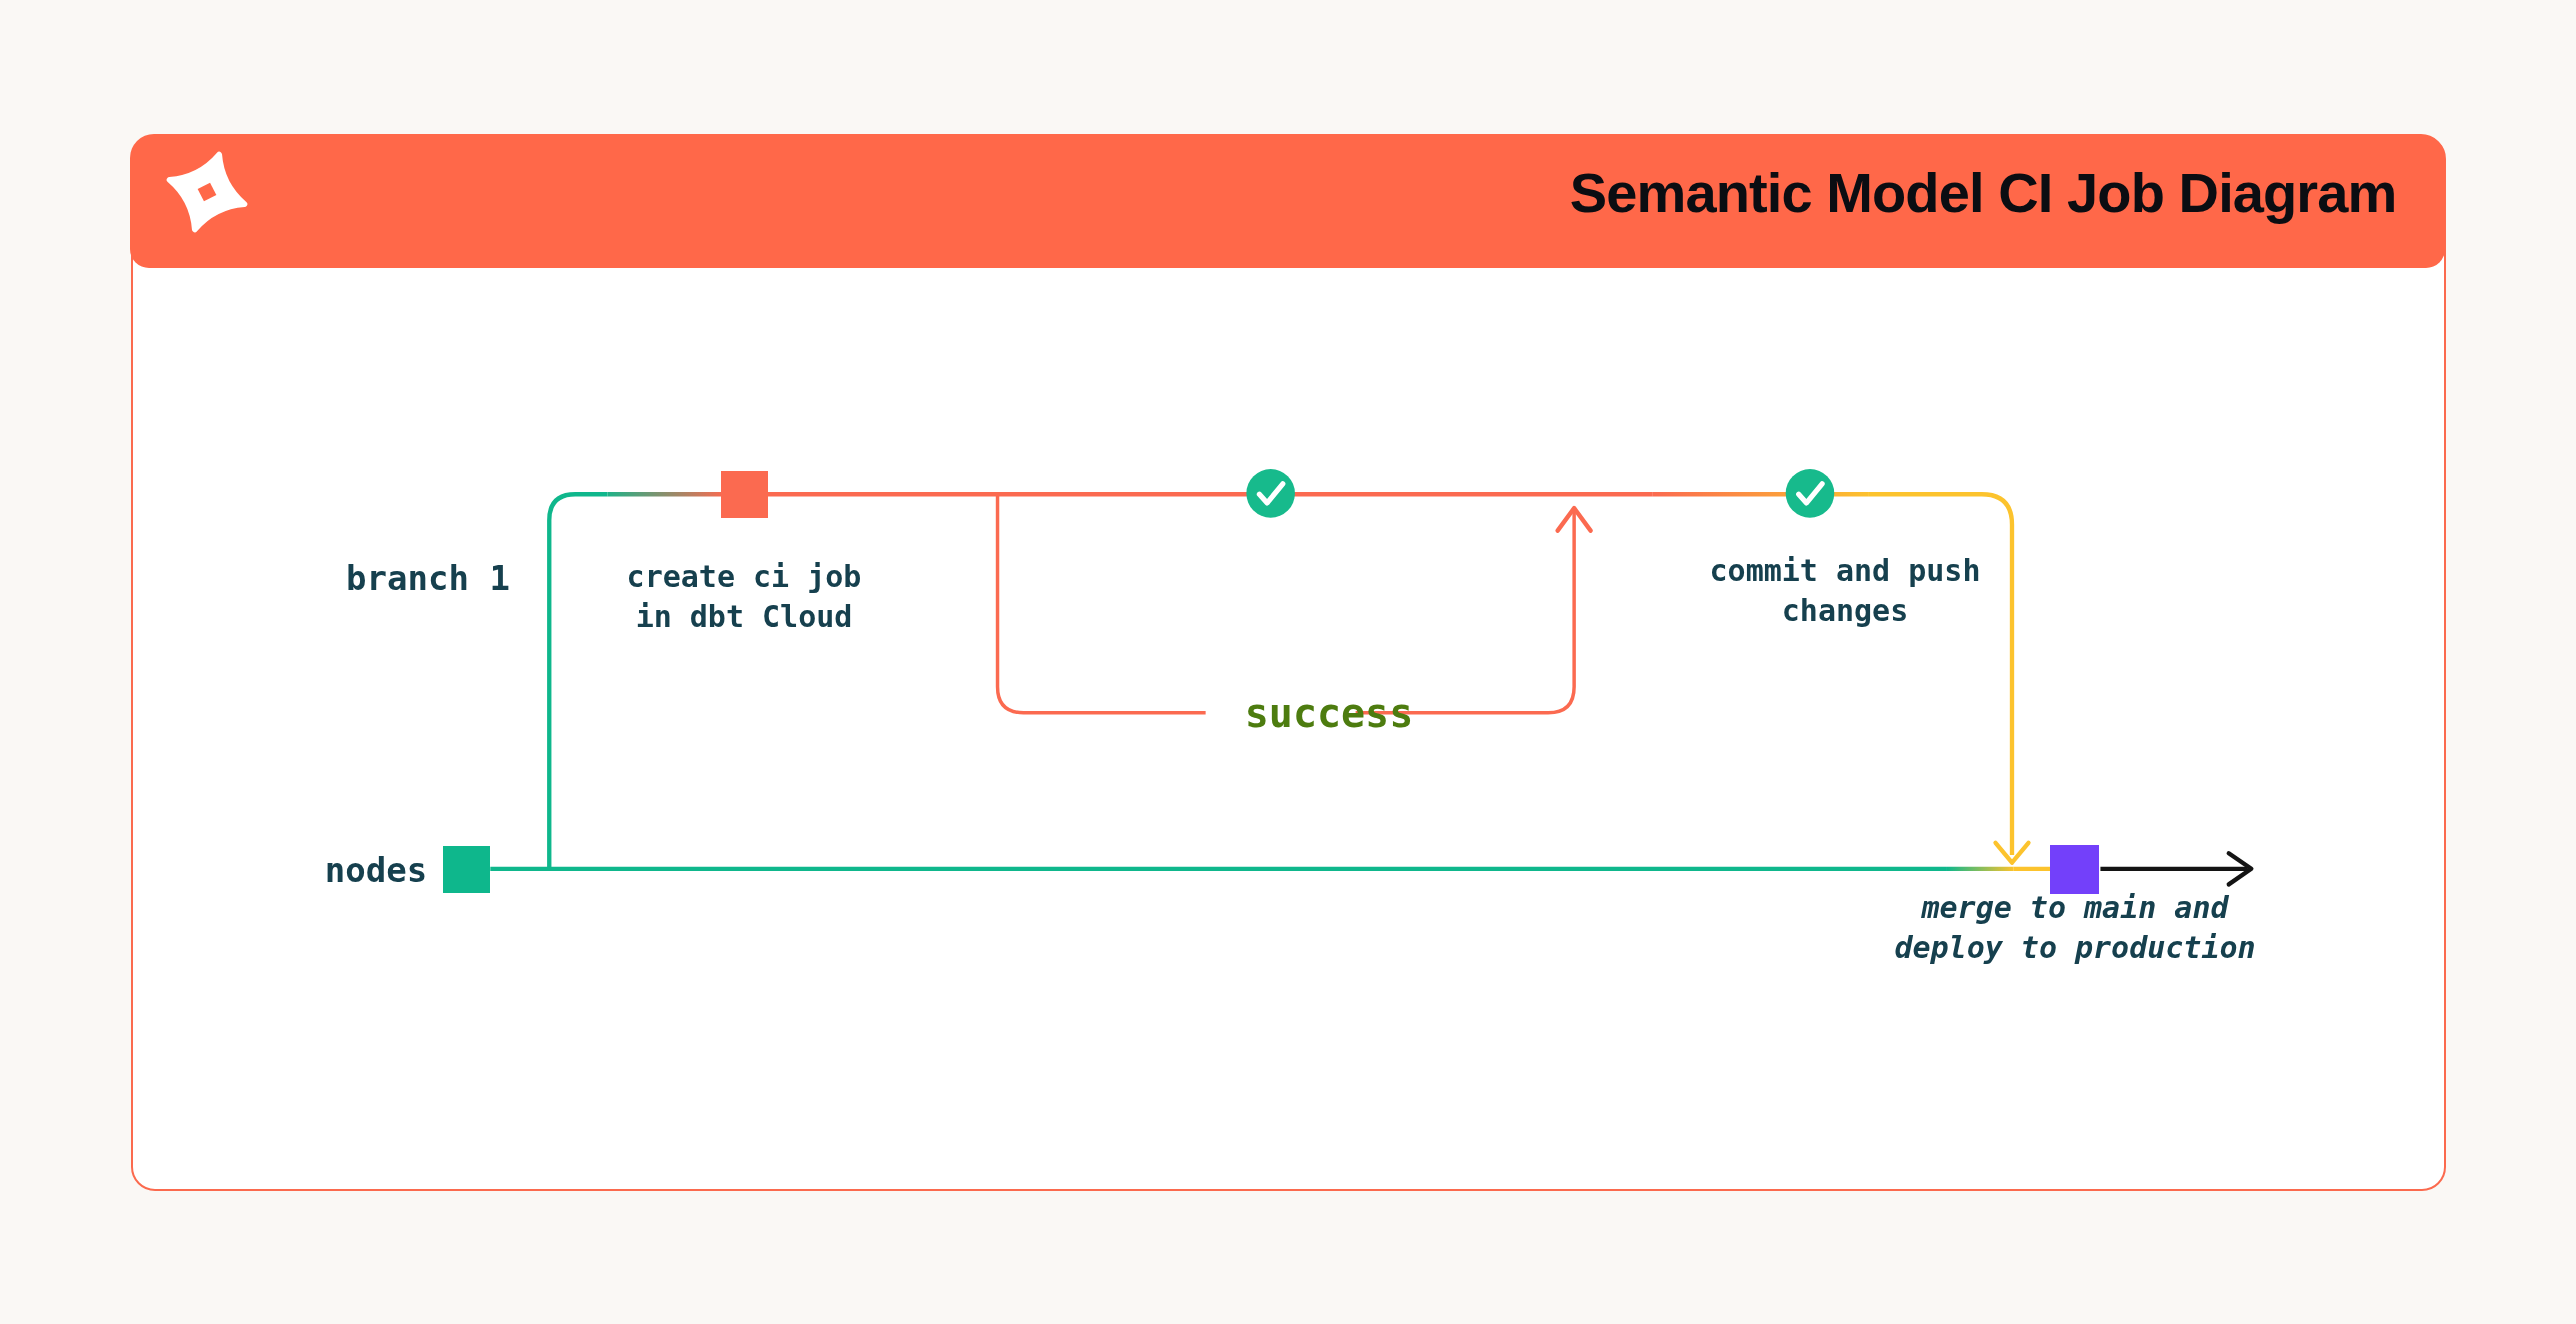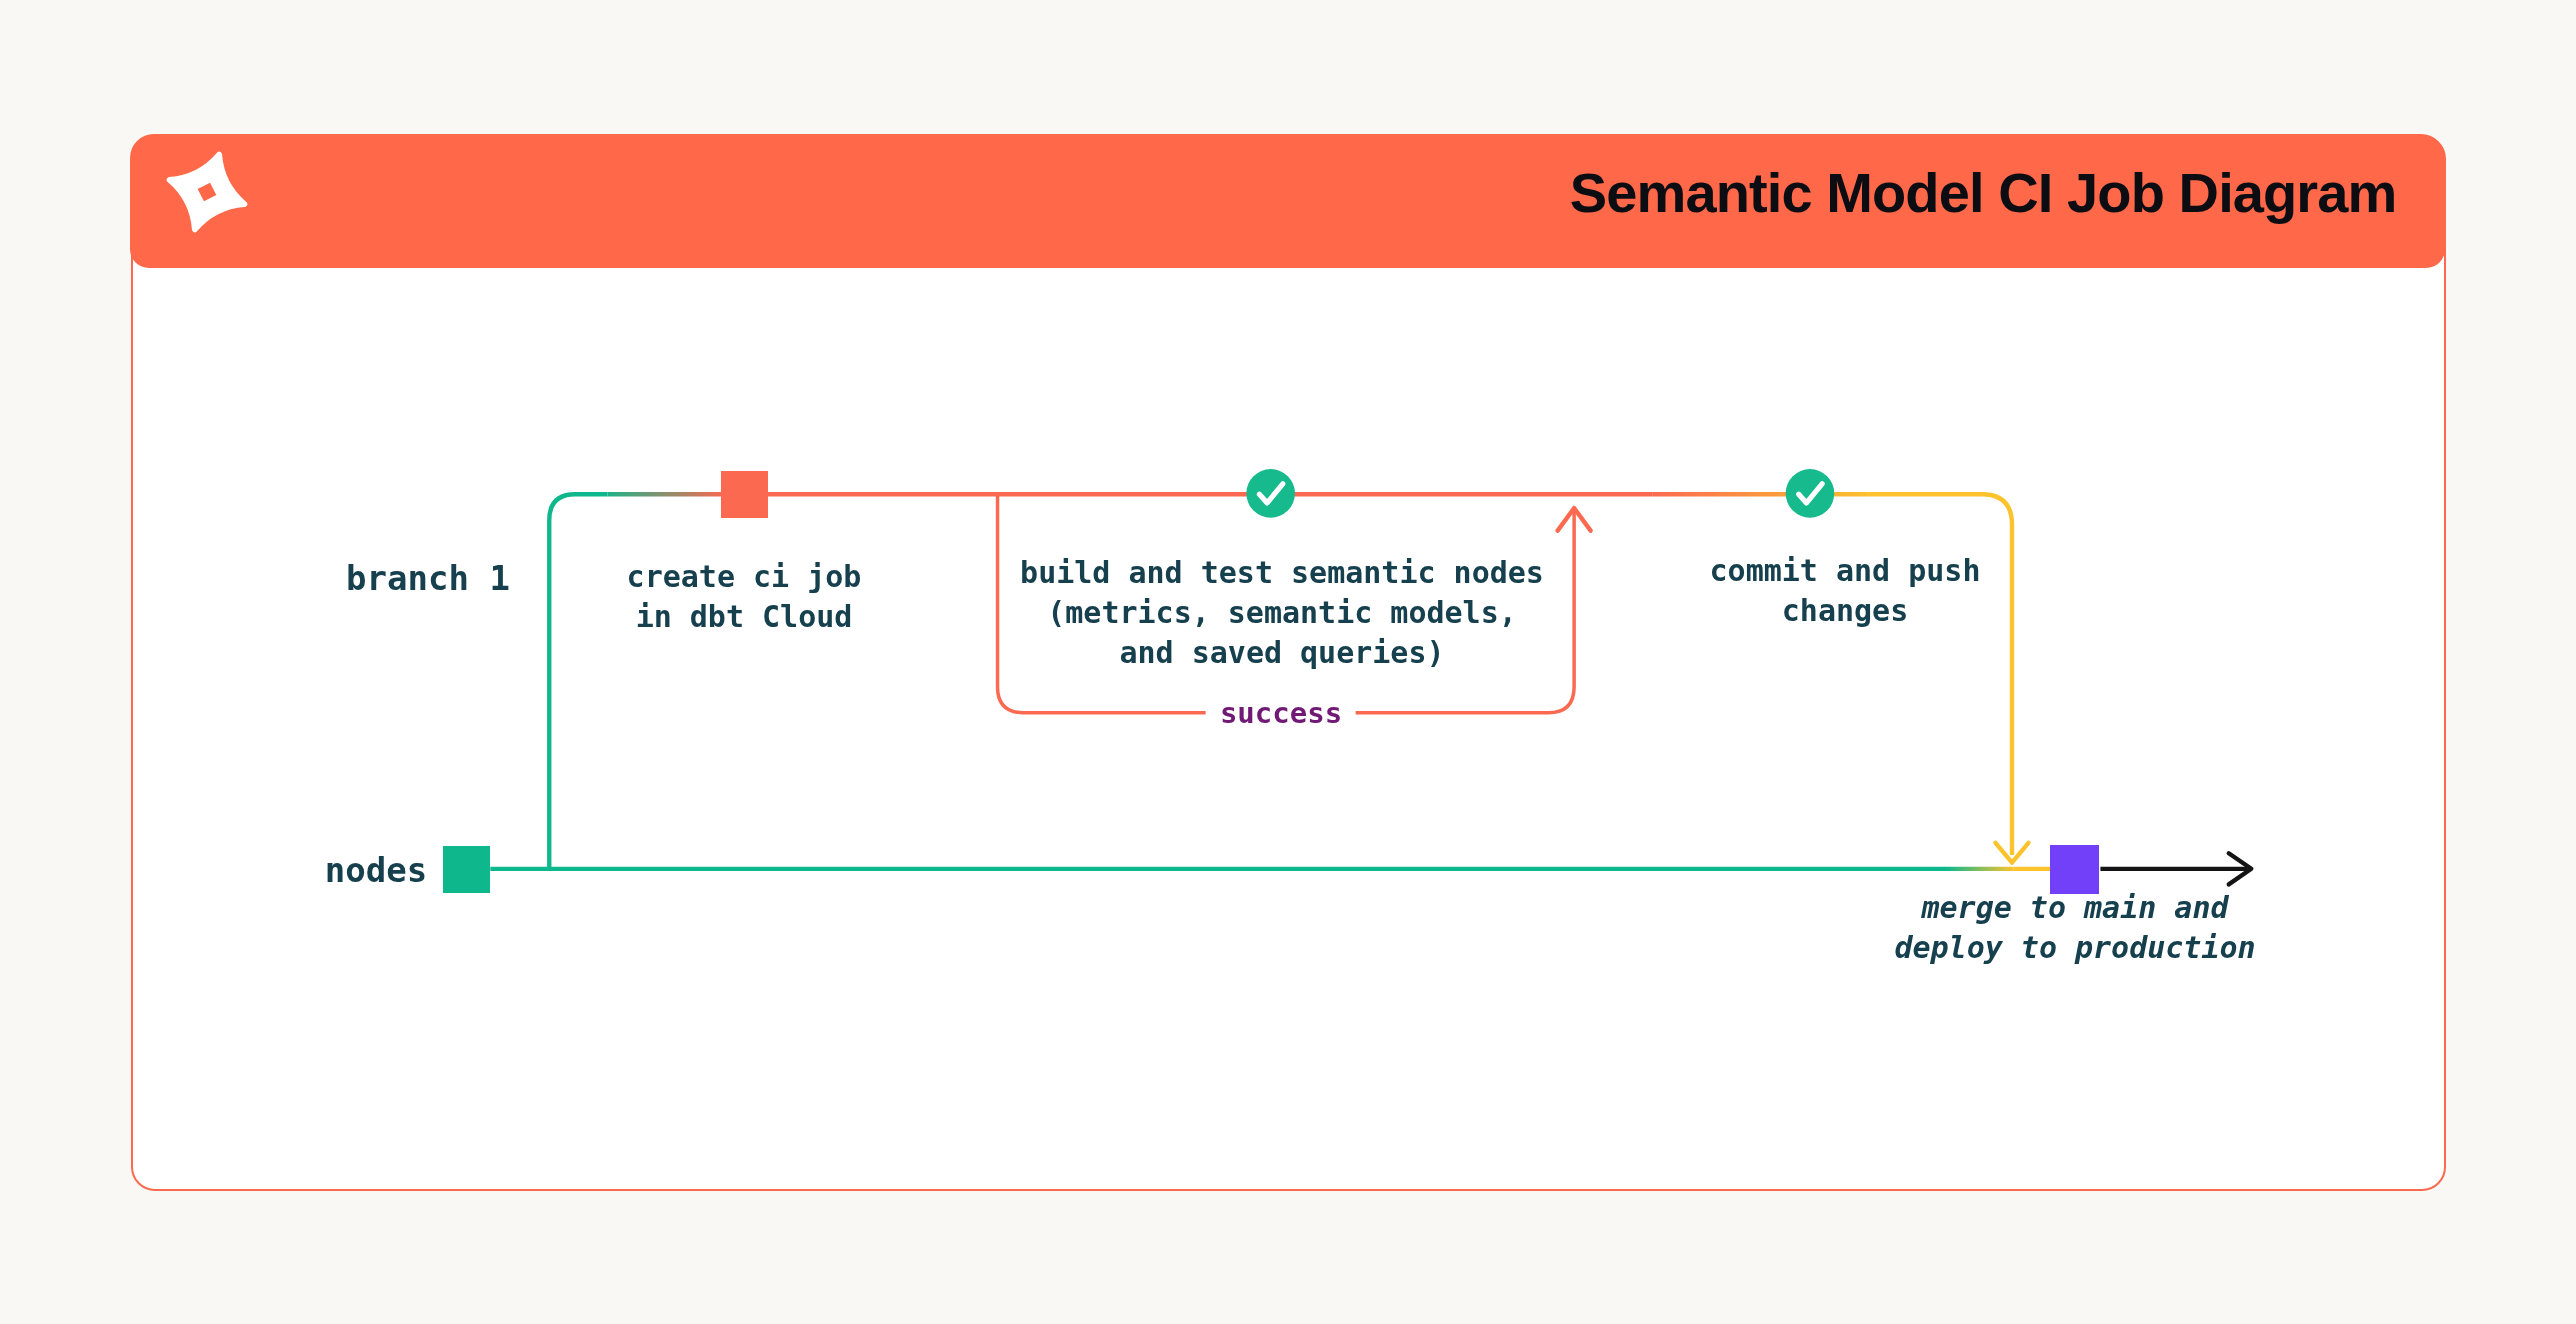--- a/index.html
+++ b/index.html
@@ -57,22 +57,23 @@
     position: absolute;
     color: #16404E;
     font-weight: bold;
     white-space: pre;
     text-align: center;
     transform: translateX(-50%);
   }
   .branch-lbl { font-size: 34px; line-height: 47px; }
   .node-lbl   { font-size: 30px; line-height: 40px; }
   .success-lbl{
-    font-size: 29px; line-height: 42px;
-    color: #701a75;
+    font-size: 40px; line-height: 42px;
+    color: #4d7c0f;
+    margin-left: 48px;
   }
 
   #lbl-branch1 { left: 428px;  top: 555px; }
   #lbl-main    { left: 376px;  top: 847px; }
   #lbl-node1   { left: 744px;  top: 557px; }
   #lbl-node2   { left: 1282px; top: 553px; }
   #lbl-node3   { left: 1813px; top: 551px; margin-left: 32px; }
   #lbl-merge   { left: 2075px; top: 888px; font-style: italic; }
   #lbl-success { left: 1281px; top: 692px; }
 </style>
@@ -140,23 +141,20 @@
 
   <div class="marker green"></div>
   <div class="marker orange"></div>
   <div class="marker purple"></div>
 
   <div class="lbl branch-lbl" id="lbl-branch1">branch 1</div>
   <div class="lbl branch-lbl" id="lbl-main">nodes</div>
 
   <div class="lbl node-lbl" id="lbl-node1">create ci job
 in dbt Cloud</div>
-  <div class="lbl node-lbl" id="lbl-node2">build and test semantic nodes
-(metrics, semantic models,
-and saved queries)</div>
   <div class="lbl node-lbl" id="lbl-node3">commit and push
 changes</div>
   <div class="lbl node-lbl" id="lbl-merge">merge to main and
 deploy to production</div>
 
   <div class="lbl success-lbl" id="lbl-success">success</div>
 
 </div>
 
 

